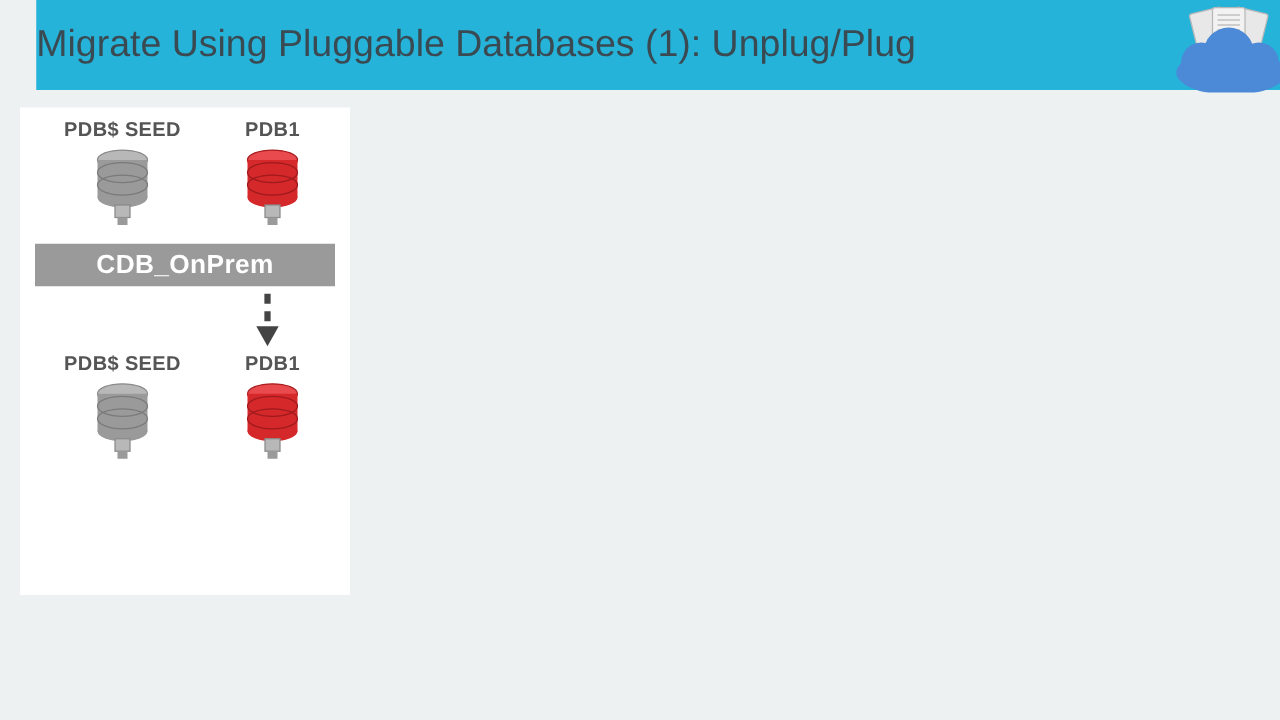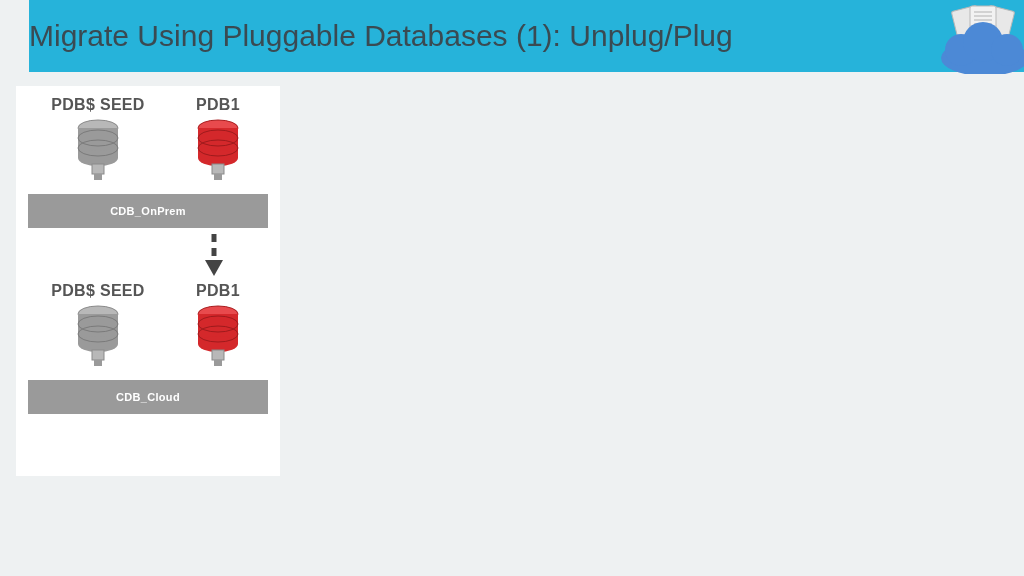--- a/index.html
+++ b/index.html
@@ -66,21 +66,21 @@
     .db-icon {
       display: inline-block;
       margin-bottom: 2px;
     }
     .cdb-label {
       width: 100%;
       height: 34px;
       background: #9a9a9a;
       color: #fff;
       font-weight: 700;
-      font-size: 11px;
+      font-size: 21px;
       display: flex;
       align-items: center;
       justify-content: center;
       letter-spacing: 0.3px;
     }
     .arrow-area {
       height: 54px;
       display: flex;
       justify-content: flex-end;
       padding-right: 42px;
@@ -190,15 +190,14 @@
             <rect x="8" y="10" width="40" height="30" fill="#d4282b"></rect>
             <ellipse cx="28" cy="40" rx="20" ry="8" fill="#d4282b"></ellipse>
             <ellipse cx="28" cy="20" rx="20" ry="8" fill="none" stroke="#9e1a1c" stroke-width="1"></ellipse>
             <ellipse cx="28" cy="30" rx="20" ry="8" fill="none" stroke="#9e1a1c" stroke-width="1"></ellipse>
             <rect x="22" y="46" width="12" height="10" fill="#b8b8b8" stroke="#8a8a8a" stroke-width="1"></rect>
             <rect x="24" y="56" width="8" height="6" fill="#9a9a9a"></rect>
           </svg>
         </span>
       </div>
     </div>
-    <div class="cdb-label">CDB_Cloud</div>
   </div>
 </div>
 
 </body></html>

